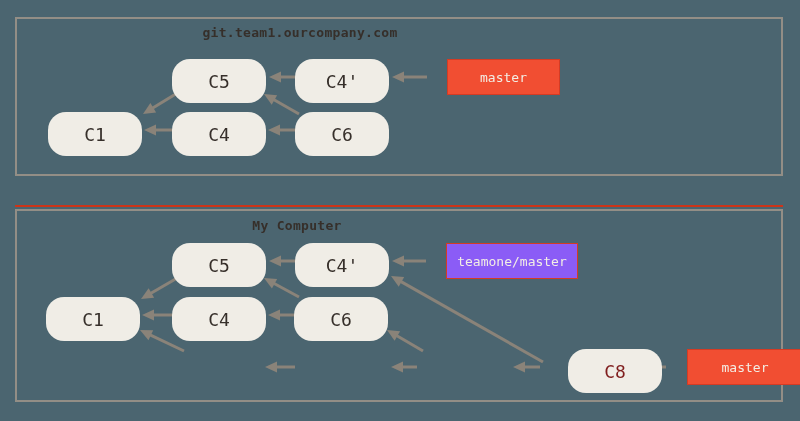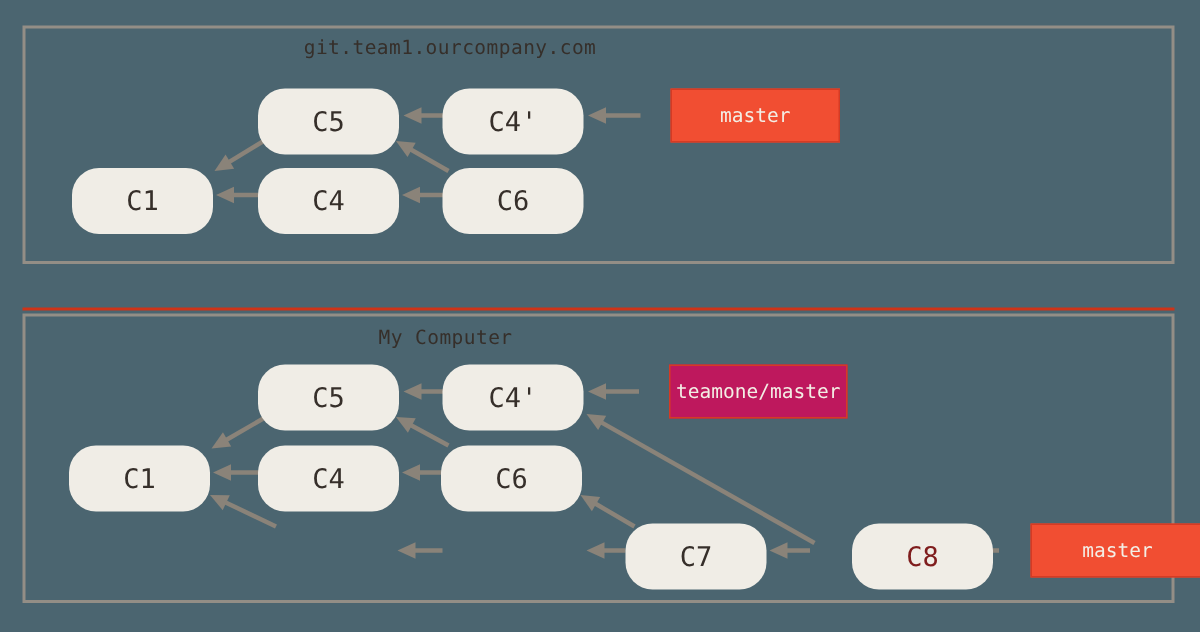--- a/index.html
+++ b/index.html
@@ -21,21 +21,21 @@
     background: transparent;
   }
   .accent-line {
     position: absolute;
     height: 2px;
     background: #CE3418;
   }
   .box-title {
     position: absolute;
     transform: translateX(-50%);
-    font-weight: 400;
+    font-weight: 700;
     font-size: 13px;
     letter-spacing: 0.3px;
     white-space: nowrap;
     color: #362F2A;
   }
   .node {
     position: absolute;
     width: 94px;
     height: 44px;
     border-radius: 18px;
@@ -157,18 +157,17 @@
 <div class="node" style="left: 172px; top: 59px; background: rgb(240, 237, 230); color: rgb(54, 47, 42);">C5</div>
     <div class="node" style="left: 295px; top: 59px; background: rgb(240, 237, 230); color: rgb(54, 47, 42);">C4'</div>
     <div class="node" style="left: 48px; top: 112px; background: rgb(240, 237, 230); color: rgb(54, 47, 42);">C1</div>
     <div class="node" style="left: 172px; top: 112px; background: rgb(240, 237, 230); color: rgb(54, 47, 42);">C4</div>
     <div class="node" style="left: 295px; top: 112px; background: rgb(240, 237, 230); color: rgb(54, 47, 42);">C6</div>
     <div class="node" style="left: 172px; top: 243px; background: rgb(240, 237, 230); color: rgb(54, 47, 42);">C5</div>
     <div class="node" style="left: 295px; top: 243px; background: rgb(240, 237, 230); color: rgb(54, 47, 42);">C4'</div>
     <div class="node" style="left: 46px; top: 297px; background: rgb(240, 237, 230); color: rgb(54, 47, 42);">C1</div>
     <div class="node" style="left: 172px; top: 297px; background: rgb(240, 237, 230); color: rgb(54, 47, 42);">C4</div>
     <div class="node" style="left: 294px; top: 297px; background: rgb(240, 237, 230); color: rgb(54, 47, 42);">C6</div>
-    <div class="node" style="left: 417px; top: 349px; background: rgb(240, 237, 230); color: rgb(54, 47, 42);">C7</div>
     <div class="node" style="left: 568px; top: 349px; background: rgb(240, 237, 230); color: #7f1d1d;">C8</div>
     <div class="ref-label" style="left: 427px; top: 59px; width: 113px; height: 36px; background: rgb(241, 78, 50); border-color: rgb(213, 59, 36); color: rgb(243, 238, 229);">master</div>
-    <div class="ref-label" style="left: 426px; top: 243px; width: 119px; height: 36px; background: #be185d; border-color: rgb(213, 59, 36); color: rgb(243, 238, 229);">teamone/master</div>
+    <div class="ref-label" style="left: 426px; top: 243px; width: 132px; height: 36px; background: #8b5cf6; border-color: rgb(213, 59, 36); color: rgb(243, 238, 229);">teamone/master</div>
     <div class="ref-label" style="left: 667px; top: 349px; width: 116px; height: 36px; background: rgb(241, 78, 50); border-color: rgb(213, 59, 36); color: rgb(243, 238, 229);">master</div>
   </div>
 
 </body></html>

